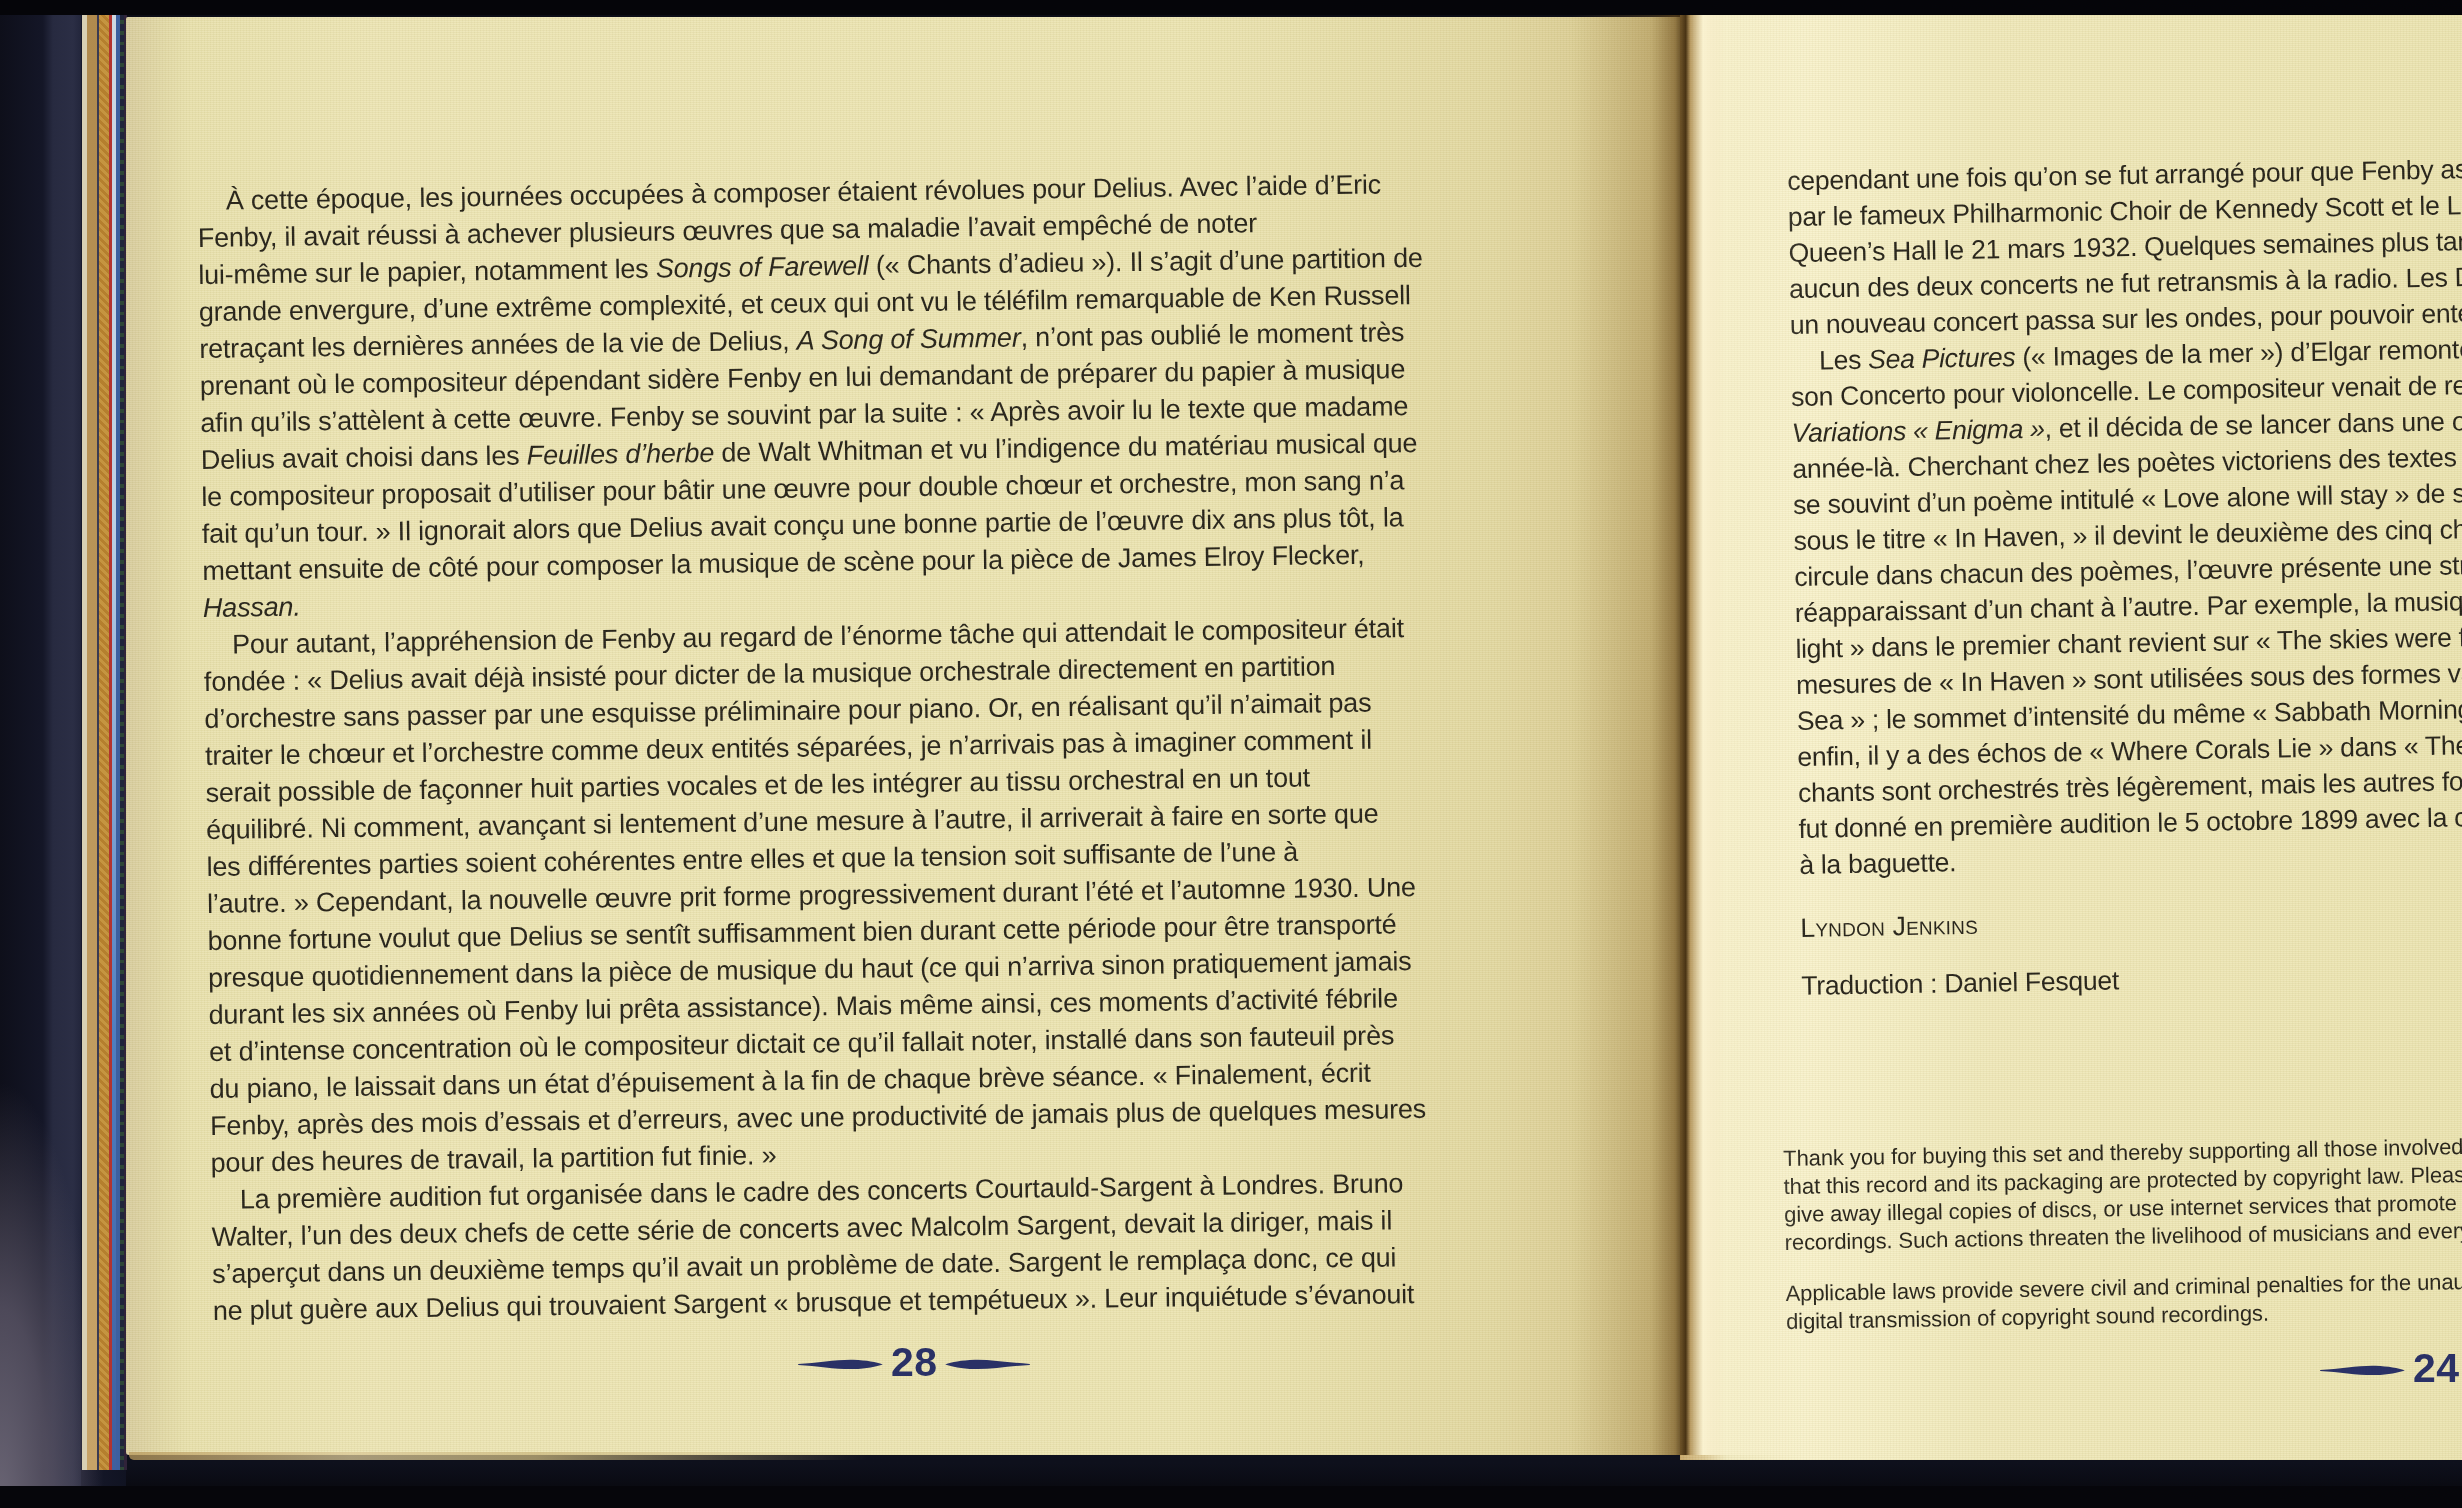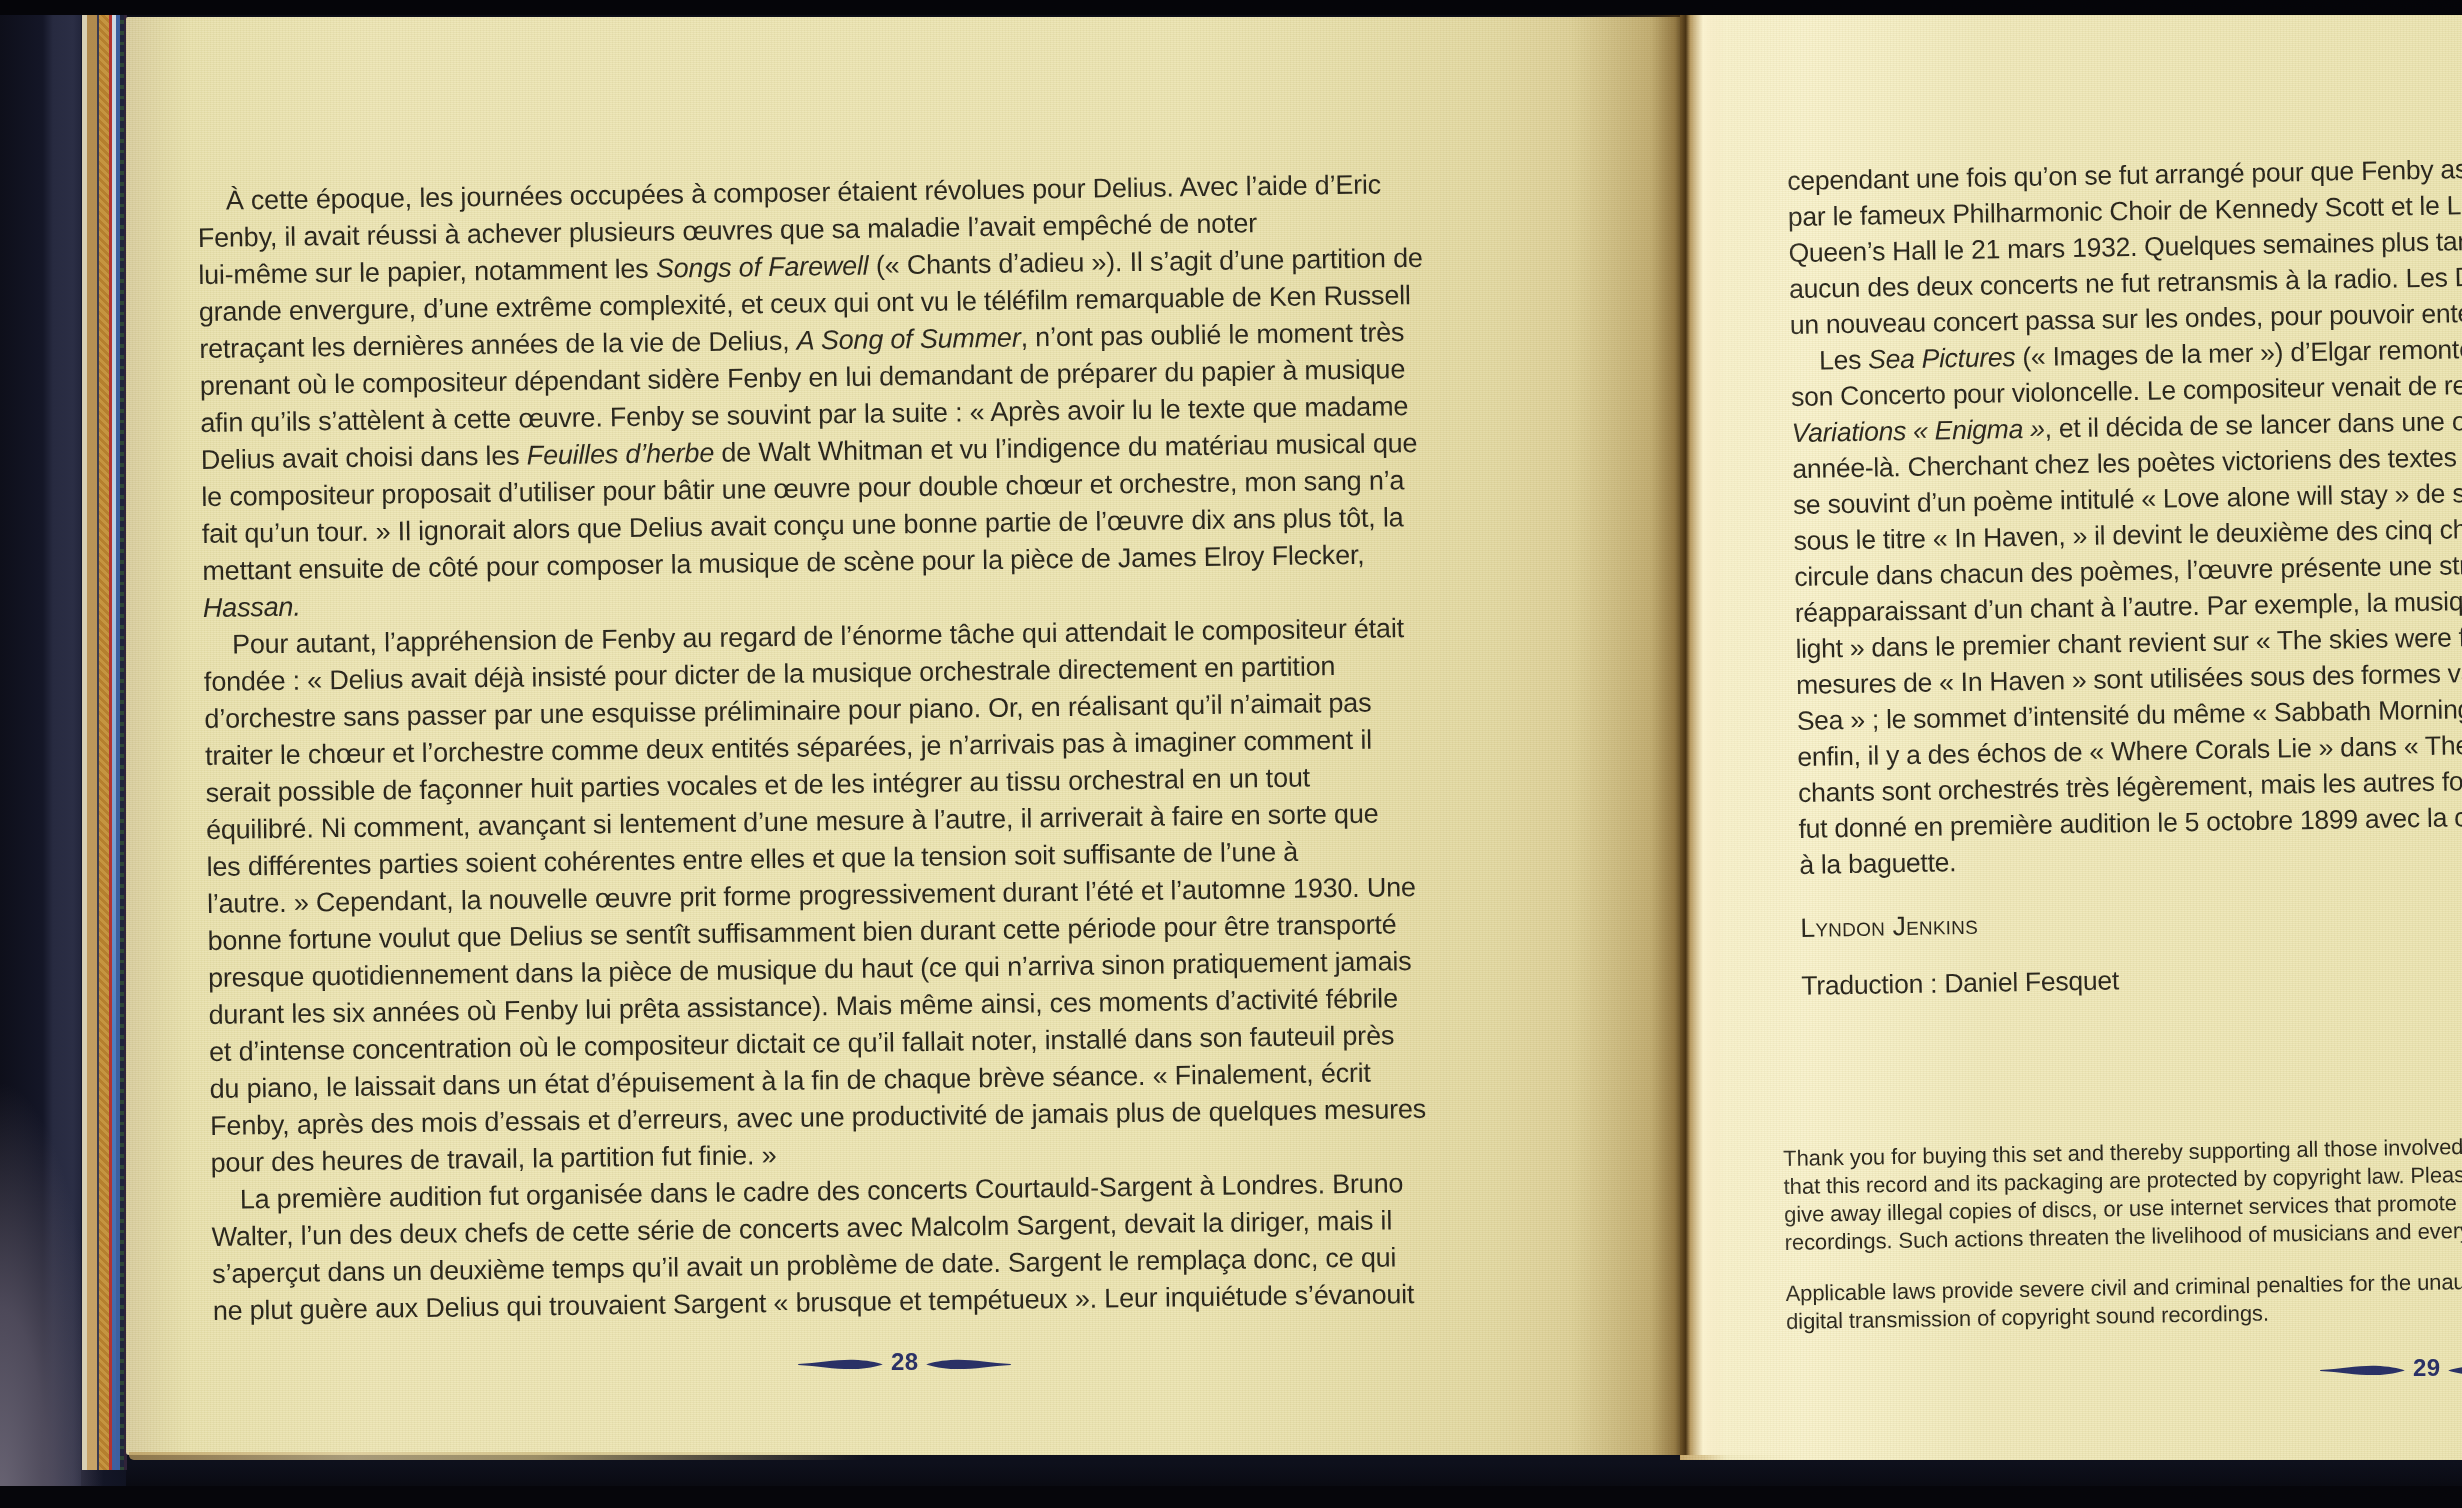--- a/index.html
+++ b/index.html
@@ -68,21 +68,21 @@
   .translation-line{margin-top:22.7px;white-space:nowrap;}
   .english-block{
     position:absolute;left:103px;top:1130px;width:1349px;color:#1d1a12;
     font-size:22px;line-height:28px;letter-spacing:-0.1px;
     transform:rotate(-1deg);transform-origin:0 0;
   }
   .english-block .para + .para{margin-top:23px;}
   
   .pagenum-wrap{
     position:absolute;display:flex;align-items:flex-start;gap:7.9px;z-index:6;
-    color:#2a3166;font-size:24px;font-weight:bold;letter-spacing:0.5px;
+    color:#2a3166;font-size:41px;font-weight:bold;letter-spacing:0.5px;
   }
   .pn-left{left:672px;top:1341px;}
   .pn-right{left:640px;top:1349px;}
   .orn{width:85px;height:12.8px;display:block;}
   .orn.flip{transform:scaleX(-1);}
   .pagenum{line-height:12.8px;transform:translateY(-2px);}
 </style>
 </head>
 <body>
 
@@ -183,21 +183,21 @@
         </div>
       <div class="para">
           <div class="tline">Applicable laws provide severe civil and criminal penalties for the unauthorised reproduction, distribution and</div>
           <div class="tline">digital transmission of copyright sound recordings.</div>
         </div>
     </div>
     <div class="pagenum-wrap pn-right">
       <svg class="orn" viewBox="0 0 172 26">
         <path fill="#2a3166" d="M172,13 C158,8.5 140,4.5 112,3.5 C80,2.5 40,10 0,12 L0,14 C40,16 80,23.5 112,22.5 C140,21.5 158,17.5 172,13 Z"></path>
       </svg>
-      <span class="pagenum">29</span>
+      <span class="pagenum">24</span>
       <svg class="orn flip" viewBox="0 0 172 26">
         <path fill="#2a3166" d="M172,13 C158,8.5 140,4.5 112,3.5 C80,2.5 40,10 0,12 L0,14 C40,16 80,23.5 112,22.5 C140,21.5 158,17.5 172,13 Z"></path>
       </svg>
     </div>
   </div>
 
   <div class="gutter"></div>
   <div class="bottom-edge"></div>
   <div class="topstrip"></div>
   <div class="botstrip"></div>

